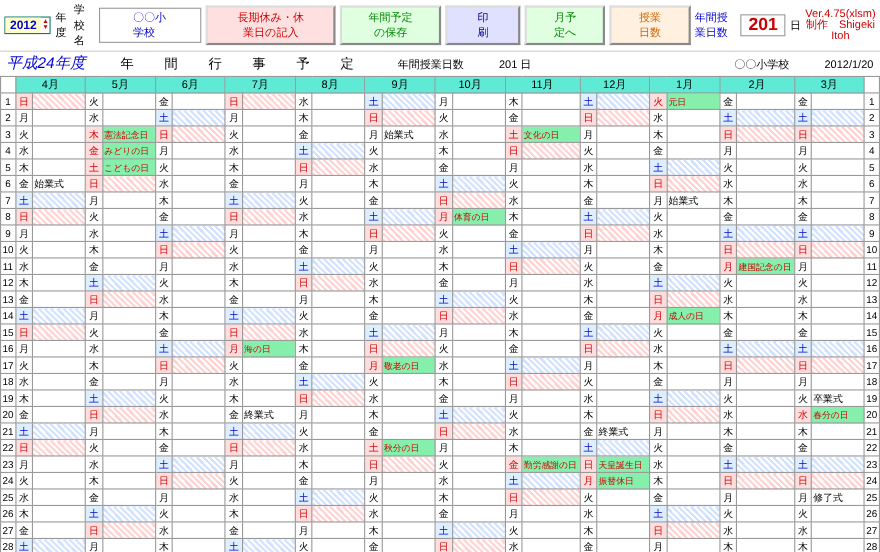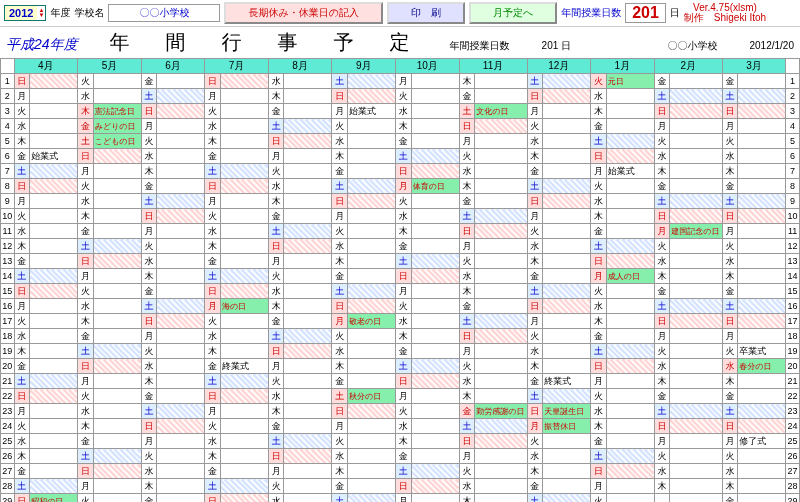--- a/index.html
+++ b/index.html
@@ -13,21 +13,21 @@
 .btn{padding:2px 22px;font-size:10px;border:2px outset #ddd;cursor:pointer;text-align:center}
 .b-red{color:#c00;background:#ffe0e0}
 .b-grn{color:#080;background:#e0ffe0}
 .b-blu{color:#008;background:#e0e0ff}
 .b-org{color:#c60;background:#fff0e0}
 .days-lbl{color:#00c;font-size:10px}
 .days-val{color:#c00;font-size:16px;font-weight:bold;border:1px solid #999;padding:0 6px}
 .ver{font-size:10px;color:#c00;text-align:center;line-height:10px}
 .title-row{display:flex;align-items:baseline;padding:2px 6px;gap:32px}
 .era{color:#00c;font-style:italic;font-size:14px}
-.main-title{font-size:20px;letter-spacing:8px}
+.main-title{font-size:12px;letter-spacing:8px}
 .sub-days{font-size:10px}
 .right-sub{font-size:10px;margin-left:auto}
 table{border-collapse:collapse;width:100%}
 th,td{border:1px solid #999;padding:0;font-size:9px;height:14px;text-align:center;white-space:nowrap}
 th.month{background:#5eead4;font-weight:normal;font-size:10px}
 .rownum{width:12px;background:#fff}
 .dow{width:14px}
 .ev{width:44px;text-align:left;padding-left:1px}
 .sun{color:#c00;background:#ffdddd}
 .sat{color:#00c;background:#ddeeff}
@@ -43,22 +43,24 @@
     <span class="year-val">2012</span>
     <div class="spin">
         <span>▲</span>
         <span>▼</span>
       </div>
   </div>
   <span class="lbl">年度</span>
   <span class="lbl">学校名</span>
   <span class="school-name">〇〇小学校</span>
   <div class="btn b-red">長期休み・休業日の記入</div>
+  <div class="btn b-grn">年間予定の保存</div>
   <div class="btn b-blu">印　刷</div>
   <div class="btn b-grn">月予定へ</div>
+  <div class="btn b-org">授業日数</div>
   <span class="days-lbl">年間授業日数</span>
   <span class="days-val">201</span>
   <span class="lbl">日</span>
   <div class="ver">
     <div>Ver.4.75(xlsm)</div>
       <div>制作　Shigeki Itoh</div>
   </div>
 </div>
 
 <div class="title-row">

